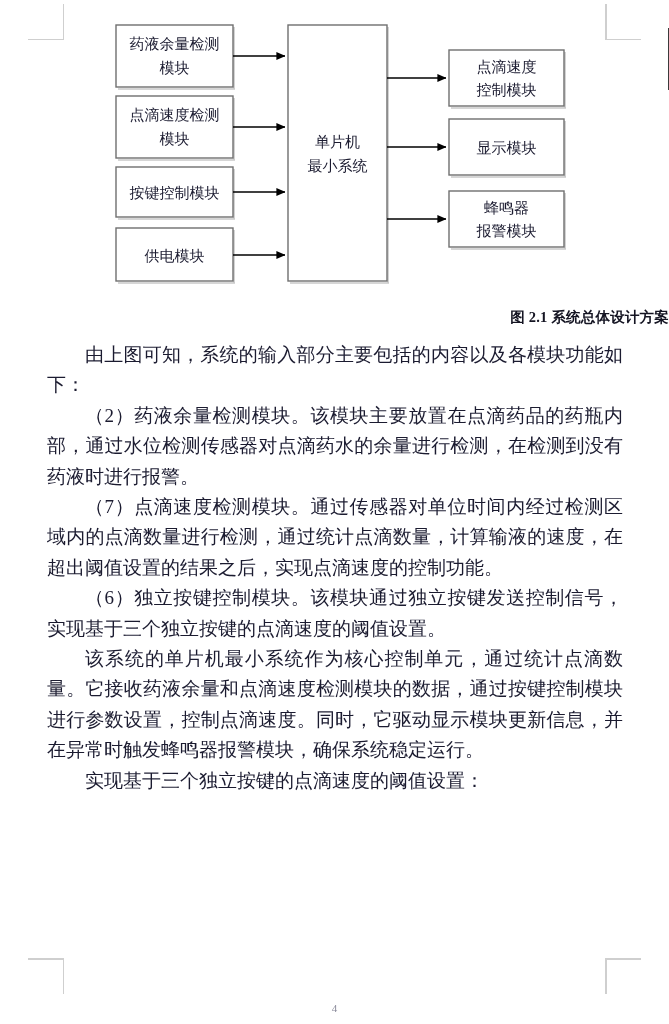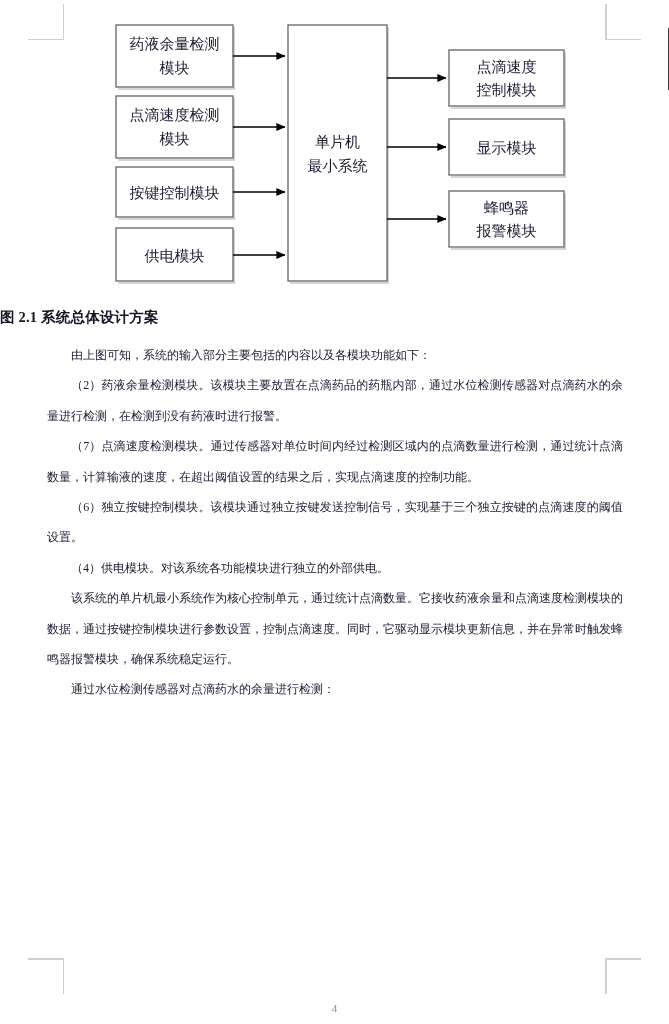--- a/index.html
+++ b/index.html
@@ -58,36 +58,36 @@
     width: 669px;
     height: 300px;
   }
 
   
   .fig-caption {
     position: absolute;
     left: 0;
     top: 308px;
     width: 669px;
-    text-align: left;
+    text-align: right;
     font-size: 14.5px;
     font-weight: bold;
     letter-spacing: 0.2px;
     color: #141422;
   }
 
   
   #body-text {
     position: absolute;
     left: 47px;
     top: 340px;
     width: 576px;
   }
   .para {
-    font-size: 12px;
+    font-size: 19px;
     line-height: 30.4px;
     text-align: justify;
     text-justify: inter-ideograph;
     margin: 0;
     color: #1b1b30;
     text-indent: 2em;
     word-break: break-all;
   }
 
   
@@ -195,18 +195,17 @@
   </g>
 </svg>
 
 <div class="fig-caption">图 2.1  系统总体设计方案</div>
 
 <div id="body-text">
   <p class="para">由上图可知，系统的输入部分主要包括的内容以及各模块功能如下：</p>
   <p class="para">（2）药液余量检测模块。该模块主要放置在点滴药品的药瓶内部，通过水位检测传感器对点滴药水的余量进行检测，在检测到没有药液时进行报警。</p>
   <p class="para">（7）点滴速度检测模块。通过传感器对单位时间内经过检测区域内的点滴数量进行检测，通过统计点滴数量，计算输液的速度，在超出阈值设置的结果之后，实现点滴速度的控制功能。</p>
   <p class="para">（6）独立按键控制模块。该模块通过独立按键发送控制信号，实现基于三个独立按键的点滴速度的阈值设置。</p>
-  <p class="para">（4）供电模块。对该系统各功能模块进行独立的外部供电。</p>
   <p class="para">该系统的单片机最小系统作为核心控制单元，通过统计点滴数量。它接收药液余量和点滴速度检测模块的数据，通过按键控制模块进行参数设置，控制点滴速度。同时，它驱动显示模块更新信息，并在异常时触发蜂鸣器报警模块，确保系统稳定运行。</p>
-  <p class="para">通过水位检测传感器对点滴药水的余量进行检测：</p>
+  <p class="para">实现基于三个独立按键的点滴速度的阈值设置：</p>
 </div>
 
 <div class="page-number">4</div>
 
 </body></html>

